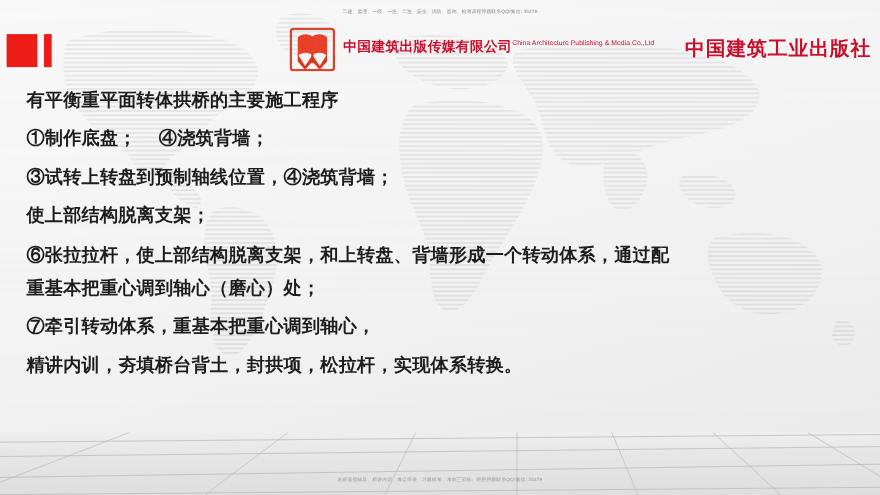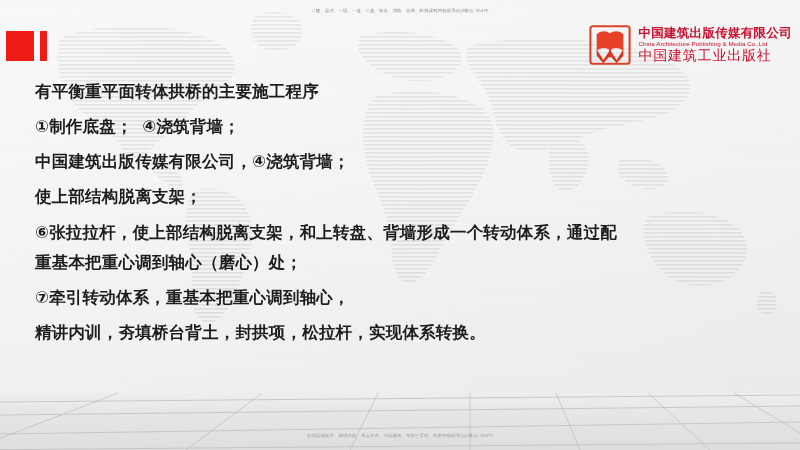--- a/index.html
+++ b/index.html
@@ -58,68 +58,70 @@
     align-items: center;
     gap: 7px;
   }
   #logo-mark {
     width: 42px;
     height: 40px;
     flex: 0 0 auto;
   }
   #logo-text {
     display: flex;
-    flex-direction: column;
+    flex-direction: row;
     justify-content: center;
     line-height: 1.05;
   }
   .logo-cn-top {
     font-size: 12.5px;
     font-weight: bold;
     color: #c8102e;
     letter-spacing: 0.3px;
     white-space: nowrap;
   }
   .logo-en {
     font-size: 6.2px;
     color: #c8102e;
     letter-spacing: 0.05px;
     white-space: nowrap;
     margin: 1px 0 1px 0;
   }
   .logo-cn-bottom {
-    font-size: 14px;
-    font-weight: normal;
+    font-size: 18px;
+    font-weight: bold;
     color: #c8102e;
     font-family: "DejaVu Serif", "Liberation Serif", serif;
     letter-spacing: 0.8px;
     white-space: nowrap;
+    margin-left: 28px;
   }
 
   
   .watermark {
     position: absolute;
     left: 0;
     width: 800px;
     text-align: center;
     font-size: 4.4px;
     color: #8b8b8b;
     letter-spacing: 0.12px;
     white-space: nowrap;
     transform: scale(1, 0.95);
   }
   #watermark-top    { top: 8px; }
   #watermark-bottom { top: 433px; color: #9a9a9a; }
 
   
   #body-text {
     position: absolute;
-    left: 35px;
+    left: 24px;
     top: 83px;
     width: 740px;
+    font-family: Liberation Mono, monospace;
   }
   .line {
     color: #1d1d1d;
     font-size: 16.5px;
     font-weight: bold;
     line-height: 1.04;
     margin-bottom: 18px;
     white-space: pre-wrap;
     letter-spacing: 0.2px;
   }
@@ -217,21 +219,21 @@
     <div id="logo-text">
       <div class="logo-cn-top">中国建筑出版传媒有限公司</div>
       <div class="logo-en">China Architecture Publishing &amp; Media Co.,Ltd</div>
       <div class="logo-cn-bottom">中国建筑工业出版社</div>
     </div>
   </div>
 
   <div id="body-text">
     <div class="line">有平衡重平面转体拱桥的主要施工程序</div>
     <div class="line">①制作底盘；  ④浇筑背墙；</div>
-    <div class="line">中国建筑出版传媒有限公司，④浇筑背墙；</div>
+    <div class="line">③试转上转盘到预制轴线位置，④浇筑背墙；</div>
     <div class="line">使上部结构脱离支架；</div>
     <div class="line tight">⑥张拉拉杆，使上部结构脱离支架，和上转盘、背墙形成一个转动体系，通过配</div>
     <div class="line wrapline">重基本把重心调到轴心（磨心）处；</div>
     <div class="line">⑦牵引转动体系，重基本把重心调到轴心，</div>
     <div class="line">精讲内训，夯填桥台背土，封拱项，松拉杆，实现体系转换。</div>
   </div>
 
   <div id="floor">
     <svg width="800" height="57" viewBox="0 0 800 57">
       <g stroke="#b9b9b9" stroke-width="0.8" fill="none" opacity="0.85">

